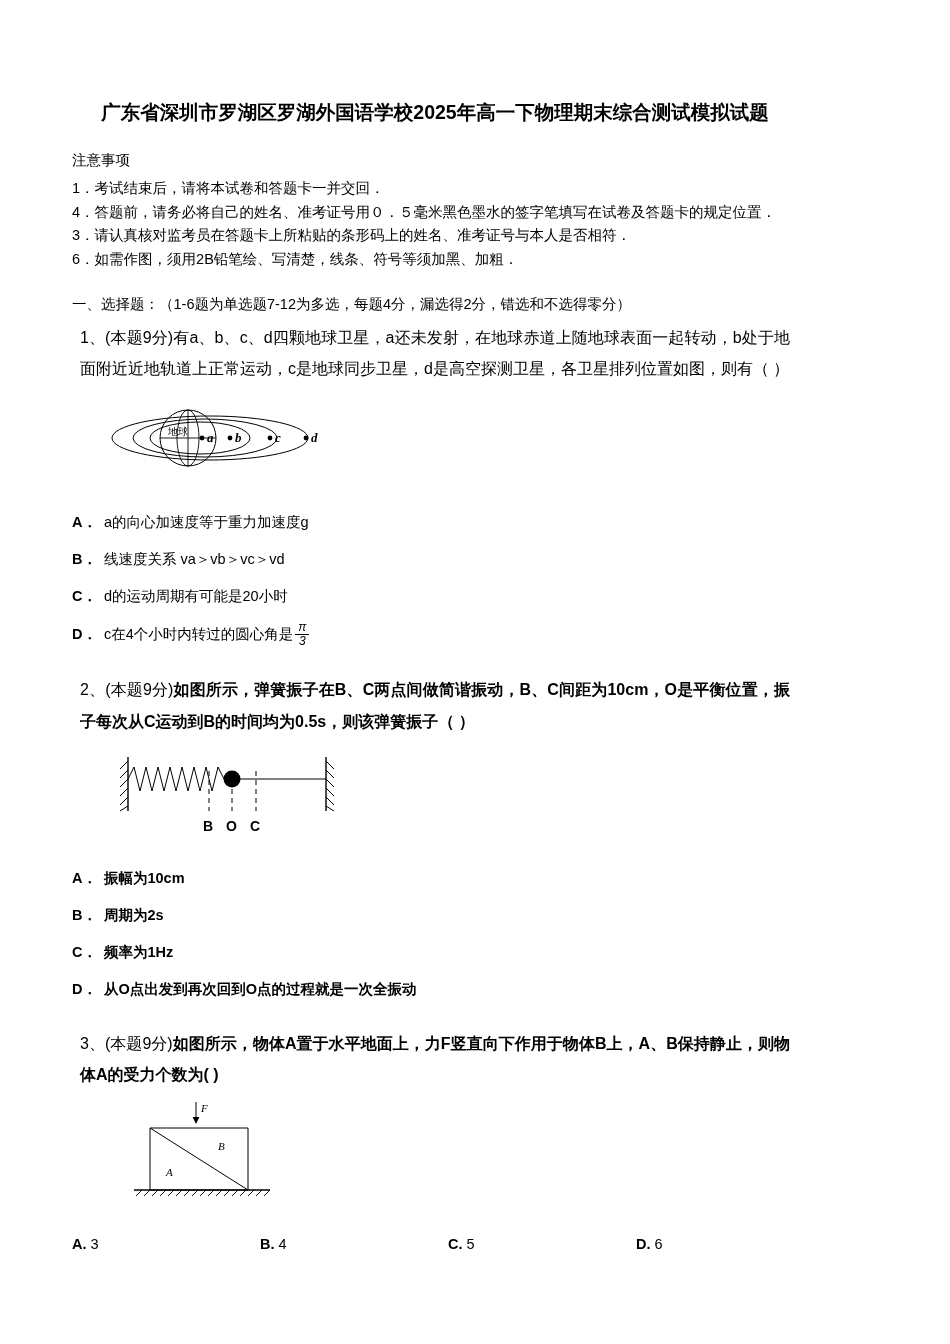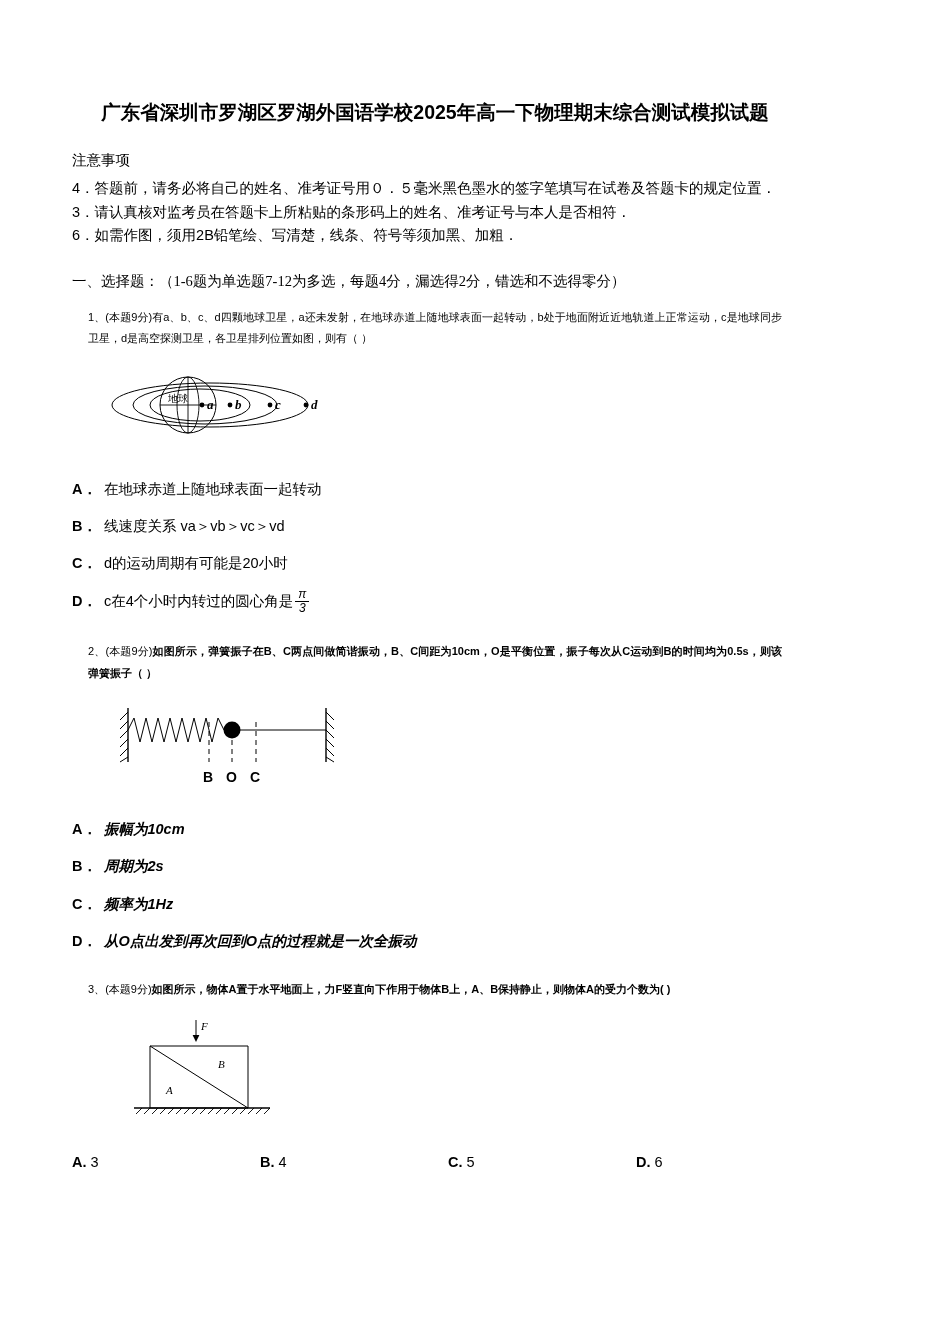--- a/index.html
+++ b/index.html
@@ -35,40 +35,40 @@
     margin: 0 0 7px 0;
   }
   .notice-line {
     font-family: "Liberation Sans", sans-serif;
     font-size: 14.5px;
     line-height: 1.62;
     margin: 0;
     text-align: justify;
   }
   .section-head {
-    font-family: Liberation Serif, serif;
+    font-family: Liberation Sans, sans-serif;
     font-size: 14.5px;
     margin: 24px 0 6px 0;
   }
   .q-stem {
     font-family: "Liberation Sans", sans-serif;
-    font-size: 11px;
+    font-size: 16px;
     line-height: 1.95;
-    margin: 16px;
+    margin: 8px;
     text-align: justify;
   }
   .q-stem b { font-weight: bold; }
   .opt {
     font-family: "Liberation Sans", sans-serif;
     font-size: 14.5px;
     line-height: 1.6;
     margin: 14px 0 0 0;
   }
   .opt .lbl { font-weight: bold; margin-right: 7px; }
-  .opt b { font-weight: bold; font-style: italic; }
+  .opt b { font-weight: bold; }
   .frac {
     display: inline-block;
     vertical-align: middle;
     text-align: center;
     font-style: italic;
     line-height: 1.05;
     margin: 0 2px;
     position: relative;
     top: -1px;
   }
@@ -92,20 +92,21 @@
   .spacer-sm { height: 16px; }
 </style>
 </head>
 <body>
 
 <div class="page">
 
   <div class="doc-title">广东省深圳市罗湖区罗湖外国语学校2025年高一下物理期末综合测试模拟试题</div>
 
   <div class="notice-head">注意事项</div>
+  <p class="notice-line">1．考试结束后，请将本试卷和答题卡一并交回．</p>
   <p class="notice-line">4．答题前，请务必将自己的姓名、准考证号用０．５毫米黑色墨水的签字笔填写在试卷及答题卡的规定位置．</p>
   <p class="notice-line">3．请认真核对监考员在答题卡上所粘贴的条形码上的姓名、准考证号与本人是否相符．</p>
   <p class="notice-line">6．如需作图，须用2B铅笔绘、写清楚，线条、符号等须加黑、加粗．</p>
 
   <div class="section-head">一、选择题：（1-6题为单选题7-12为多选，每题4分，漏选得2分，错选和不选得零分）</div>
 
   <p class="q-stem"><span>1、</span><span>(本题9分)</span><span>有a、b、c、d四颗地球卫星，a还未发射，在地球赤道上随地球表面一起转动，b处于地面附近近地轨道上正常运动，c是地球同步卫星，d是高空探测卫星，各卫星排列位置如图，则有（  ）</span></p>
 
   <div class="fig fig-sat">
     <svg width="290" height="78" viewBox="0 0 290 78">
@@ -123,21 +124,21 @@
       <text x="125" y="43" font-family="'Liberation Serif', serif" font-style="italic" font-size="13" font-weight="bold">b</text>
       <circle cx="160" cy="39" r="2.4" fill="#000"></circle>
       <text x="165" y="43" font-family="'Liberation Serif', serif" font-style="italic" font-size="13" font-weight="bold">c</text>
       <circle cx="196" cy="39" r="2.4" fill="#000"></circle>
       <text x="201" y="43" font-family="'Liberation Serif', serif" font-style="italic" font-size="13" font-weight="bold">d</text>
     </svg>
   </div>
 
   <div class="spacer-sm"></div>
 
-  <p class="opt"><span class="lbl">A．</span><span>在地球赤道上随地球表面一起转动</span></p>
+  <p class="opt"><span class="lbl">A．</span><span>a的向心加速度等于重力加速度g</span></p>
   <p class="opt"><span class="lbl">B．</span><span>线速度关系 va＞vb＞vc＞vd</span></p>
   <p class="opt"><span class="lbl">C．</span><span>d的运动周期有可能是20小时</span></p>
   <p class="opt"><span class="lbl">D．</span><span>c在4个小时内转过的圆心角是</span><span class="frac"><span class="num">π</span><span class="den">3</span></span></p>
 
   <p class="q-stem" style="margin-top:26px;"><span>2、</span><span>(本题9分)</span><b>如图所示，弹簧振子在B、C两点间做简谐振动，B、C间距为10cm，O是平衡位置，振子每次从C运动到B的时间均为0.5s，则该弹簧振子（      ）</b></p>
 
   <div class="fig fig-spring">
     <svg width="260" height="100" viewBox="0 0 260 100">
 
       <line x1="14" y1="8" x2="14" y2="62" stroke="#000" stroke-width="1.4"></line>

